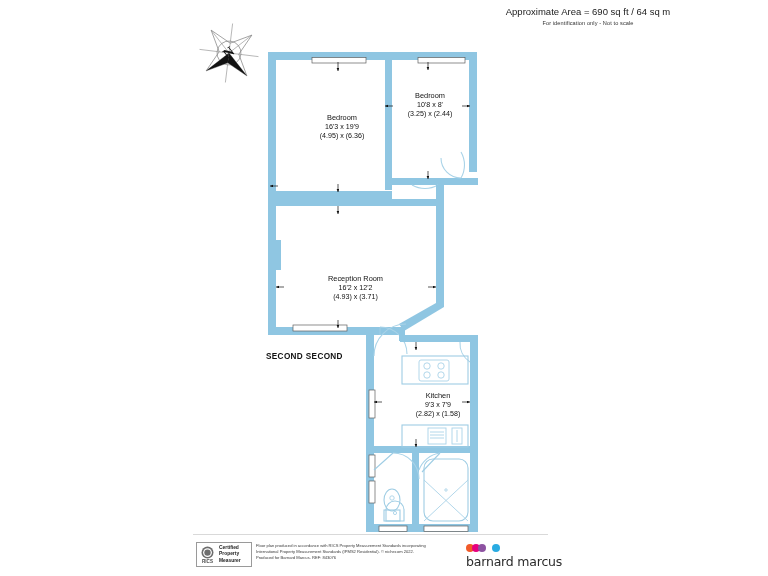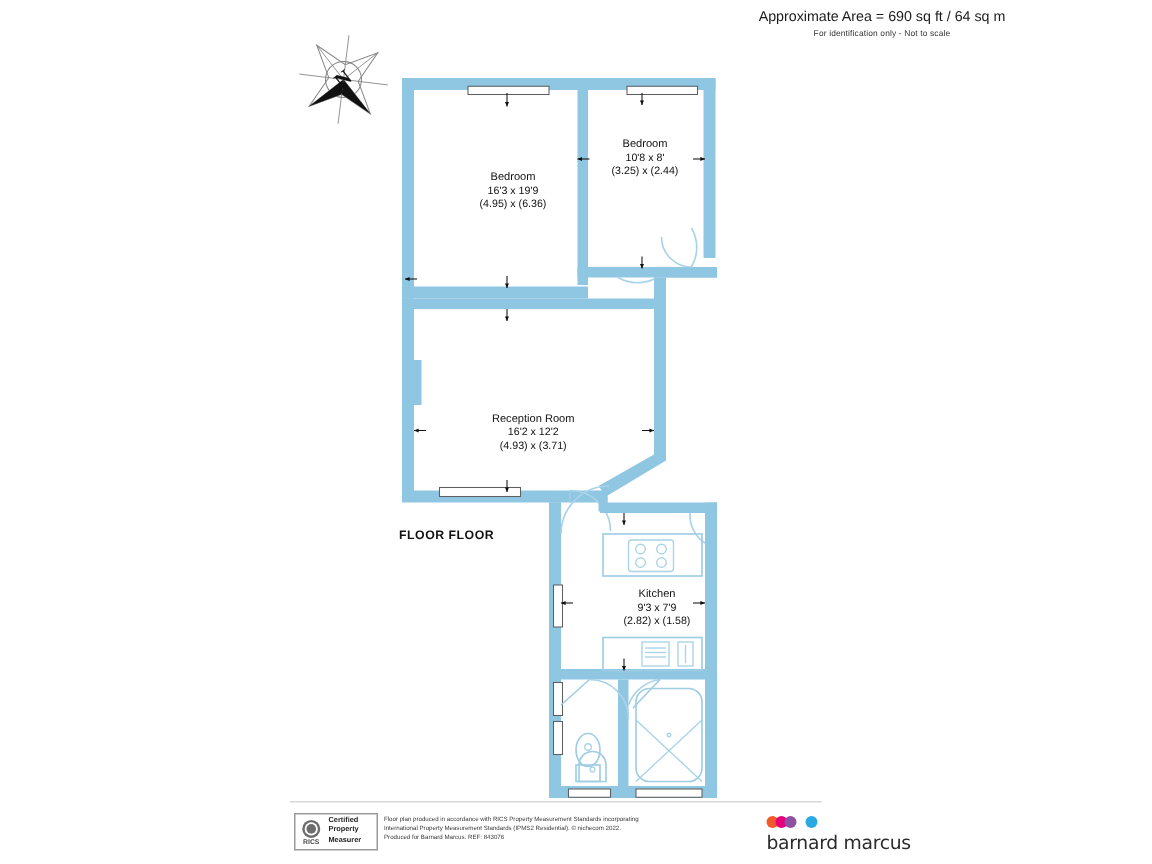--- a/index.html
+++ b/index.html
@@ -154,21 +154,20 @@
     line-height: 6px;
     color: #3a3a3a;
   }
   .legal span { display: block; white-space: nowrap; }
 
   .brand {
     position: absolute;
     left: 466px;
     top: 543px;
     width: 100px;
-    margin-left: 45px;
   }
   .brand-dots {
     position: relative;
     height: 9px;
     width: 90px;
   }
   .dot {
     position: absolute;
     top: 1px;
     width: 8px;
@@ -358,21 +357,21 @@
   <span class="rdim">16'2 x 12'2</span>
   <span class="rmet">(4.93) x (3.71)</span>
 </div>
 
 <div class="room" id="room-kitchen">
   <span class="rname">Kitchen</span>
   <span class="rdim">9'3 x 7'9</span>
   <span class="rmet">(2.82) x (1.58)</span>
 </div>
 
-<div class="floor-label">FLOOR FLOOR</div>
+<div class="floor-label">SECOND SECOND</div>
 
 <div class="footer">
   <div class="footer-rule"></div>
 </div>
 
 <div class="rics-box">
   <div class="rics-seal">
     <svg width="19" height="19" viewBox="0 0 19 19">
       <circle cx="9.5" cy="7.6" r="6" fill="#6d6d6d"></circle>
       <circle cx="9.5" cy="7.6" r="4.4" fill="#ffffff"></circle>

